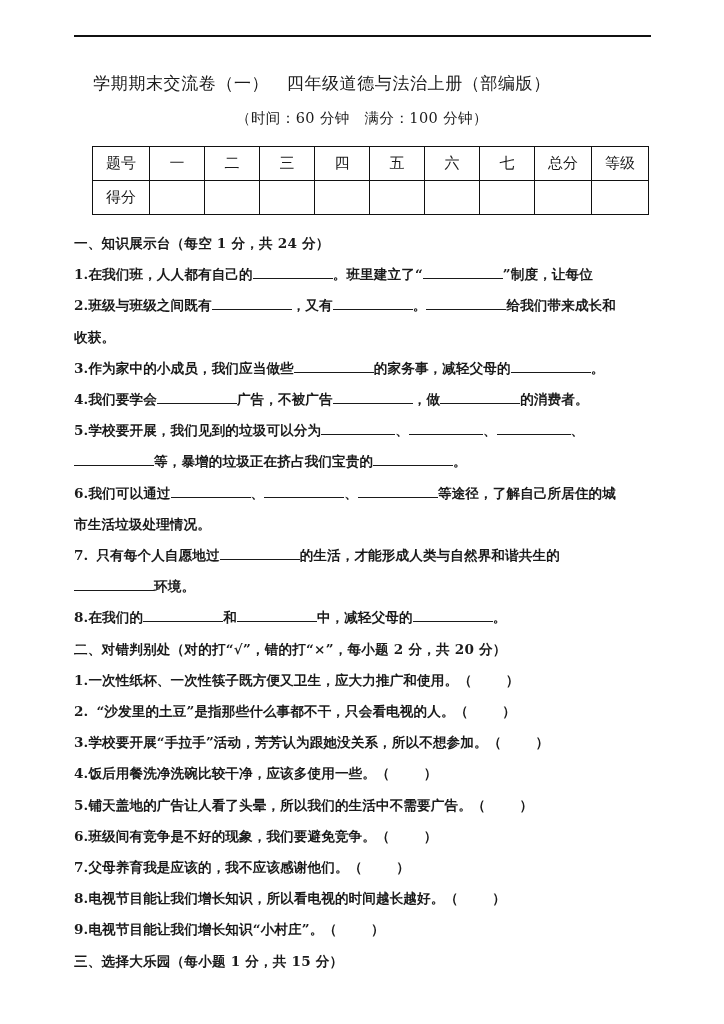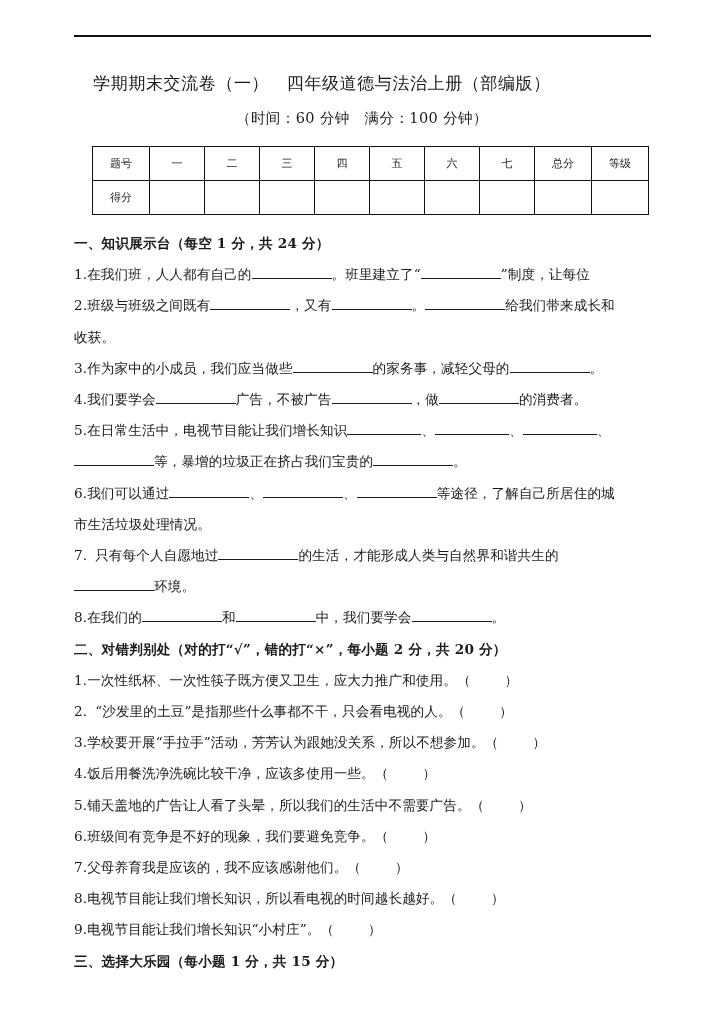--- a/index.html
+++ b/index.html
@@ -54,21 +54,21 @@
     top: 146px;
     width: 540px;
     border-collapse: collapse;
     table-layout: fixed;
   }
   .score-table td {
     border: 1px solid #111111;
     height: 33px;
     text-align: center;
     vertical-align: middle;
-    font-size: 11px;
+    font-size: 15px;
     padding: 0;
   }
   .score-table td.hdr-label { width: 56px; }
   .score-table td.num-col  { width: 54px; }
   .score-table td.wide-col { width: 56px; }
 
   .body-text {
     position: absolute;
     left: 74px;
     top: 228px;
@@ -77,20 +77,21 @@
     line-height: 31.2px;
   }
   .sec-head {
     font-weight: bold;
     letter-spacing: 0.2px;
     white-space: nowrap;
   }
   .q-line {
     white-space: nowrap;
     letter-spacing: 0.1px;
+    font-weight: bold;
   }
   .q-wrap {
     letter-spacing: 0.1px;
   }
   .blank {
     display: inline-block;
     border-bottom: 1px solid #1a1a1a;
     vertical-align: baseline;
   }
   .b-md { width: 74px; }
@@ -151,35 +152,35 @@
     <div class="q-wrap">
       <span class="q-line"><span>2.</span><span>班级与班级之间既有</span><span class="blank b-lg"></span><span>，又有</span><span class="blank b-lg"></span><span>。</span><span class="blank b-lg"></span><span>给我们带来成长和</span></span><br>
       <span class="q-line"><span>收获。</span></span>
     </div>
 
     <div class="q-line"><span>3.</span><span>作为家中的小成员，我们应当做些</span><span class="blank b-lg"></span><span>的家务事，减轻父母的</span><span class="blank b-lg"></span><span>。</span></div>
 
     <div class="q-line"><span>4.</span><span>我们要学会</span><span class="blank b-lg"></span><span>广告，不被广告</span><span class="blank b-lg"></span><span>，做</span><span class="blank b-lg"></span><span>的消费者。</span></div>
 
     <div class="q-wrap">
-      <span class="q-line"><span>5.</span><span>在日常生活中，电视节目能让我们增长知识</span><span class="blank b-md"></span><span>、</span><span class="blank b-md"></span><span>、</span><span class="blank b-md"></span><span>、</span></span><br>
+      <span class="q-line"><span>5.</span><span>学校要开展，我们见到的垃圾可以分为</span><span class="blank b-md"></span><span>、</span><span class="blank b-md"></span><span>、</span><span class="blank b-md"></span><span>、</span></span><br>
       <span class="q-line"><span class="blank b-lg"></span><span>等，暴增的垃圾正在挤占我们宝贵的</span><span class="blank b-lg"></span><span>。</span></span>
     </div>
 
     <div class="q-wrap">
       <span class="q-line"><span>6.</span><span>我们可以通过</span><span class="blank b-lg"></span><span>、</span><span class="blank b-lg"></span><span>、</span><span class="blank b-lg"></span><span>等途径，了解自己所居住的城</span></span><br>
       <span class="q-line"><span>市生活垃圾处理情况。</span></span>
     </div>
 
     <div class="q-wrap">
       <span class="q-line"><span>7.</span><span class="sp-s"></span><span>只有每个人自愿地过</span><span class="blank b-lg"></span><span>的生活，才能形成人类与自然界和谐共生的</span></span><br>
       <span class="q-line"><span class="blank b-lg"></span><span>环境。</span></span>
     </div>
 
-    <div class="q-line"><span>8.</span><span>在我们的</span><span class="blank b-lg"></span><span>和</span><span class="blank b-lg"></span><span>中，我们要学会</span><span class="blank b-lg"></span><span>。</span></div>
+    <div class="q-line"><span>8.</span><span>在我们的</span><span class="blank b-lg"></span><span>和</span><span class="blank b-lg"></span><span>中，减轻父母的</span><span class="blank b-lg"></span><span>。</span></div>
 
     <div class="sec-head">二、对错判别处（对的打“√”，错的打“×”，每小题 2 分，共 20 分）</div>
 
     <div class="q-line"><span>1.</span><span>一次性纸杯、一次性筷子既方便又卫生，应大力推广和使用。（</span><span class="paren"></span><span>）</span></div>
 
     <div class="q-line"><span>2.</span><span class="sp-s"></span><span>“沙发里的土豆”是指那些什么事都不干，只会看电视的人。（</span><span class="paren"></span><span>）</span></div>
 
     <div class="q-line"><span>3.</span><span>学校要开展“手拉手”活动，芳芳认为跟她没关系，所以不想参加。（</span><span class="paren"></span><span>）</span></div>
 
     <div class="q-line"><span>4.</span><span>饭后用餐洗净洗碗比较干净，应该多使用一些。（</span><span class="paren"></span><span>）</span></div>

